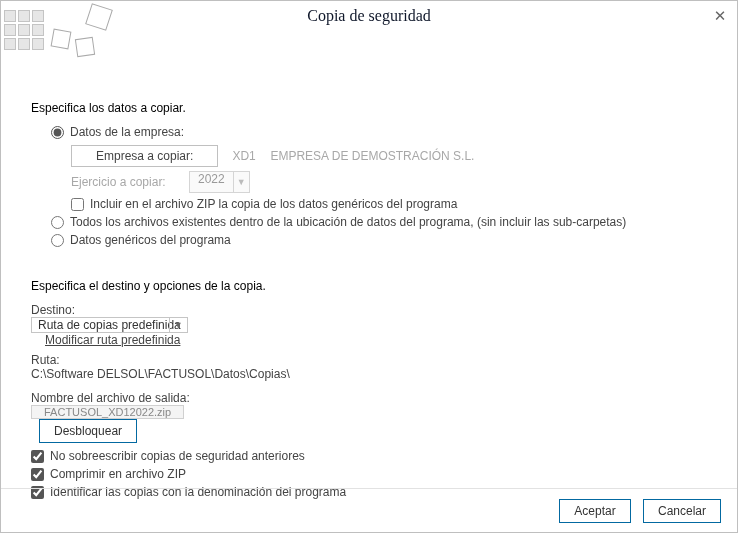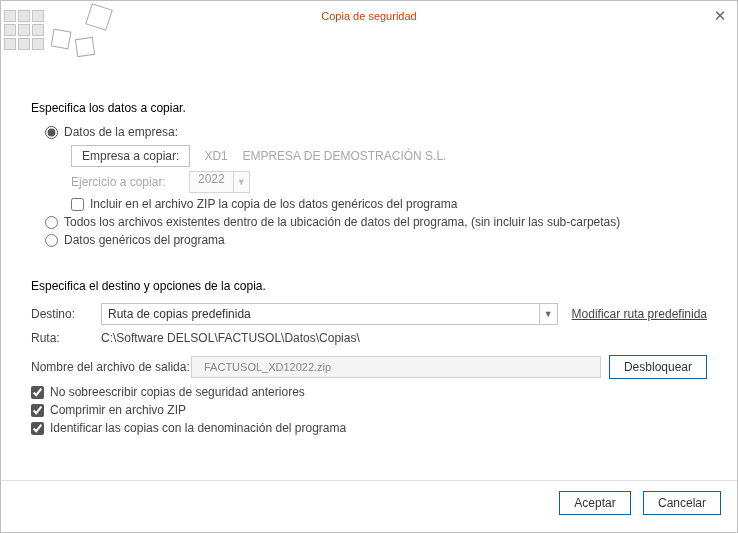--- a/index.html
+++ b/index.html
@@ -19,22 +19,23 @@
     position: relative;
   }
   .titlebar {
     height: 30px;
     display: flex;
     align-items: center;
     justify-content: center;
     position: relative;
   }
   .title {
-    font-size: 11px;
-    color: #c2410c;
+    font-size: 16px;
+    color: #0f172a;
+    font-family: Liberation Serif, serif;
   }
   .close-icon {
     position: absolute;
     right: 8px; top: 6px;
     width: 18px; height: 18px;
     font-size: 15px;
     color: #666;
     display: flex;
     align-items: center;
     justify-content: center;
@@ -59,32 +60,32 @@
   .deco .sq { position:absolute; border:1px solid #aaa; background:#fff; }
   .content {
     padding: 20px 30px 0 30px;
   }
   .section-title {
     margin: 32px 0 10px 0;
     color: #000000;
   }
   .section-title.first { margin-top: 50px; }
   .row { display: flex; align-items: center; margin: 4px 0; }
-  .indent1 { margin-left: 14px; }
+  .indent1 { margin-left: 20px; }
   .indent2 { margin-left: 40px; }
   input[type=radio], input[type=checkbox] {
     margin: 0 6px 0 0;
     accent-color: #555;
   }
   .label { color: #444; }
   .gray { color: #a8a8a8; }
   .btn-small {
     border: 1px solid #c0c0c0;
     background: #fff;
-    padding: 3px 10px;
+    padding: 3px 24px;
     font-size: 12px;
     margin-right: 14px;
     cursor: pointer;
     color: #444;
   }
   .dd-year {
     border: 1px solid #d5d5d5;
     background: #fafafa;
     height: 22px;
     display: inline-flex;
@@ -99,22 +100,23 @@
     width: 16px;
     display: flex;
     align-items: center;
     justify-content: center;
     height: 100%;
     font-size: 9px;
     color: #bbb;
   }
   .field-row {
     display: flex;
-    align-items: center;
+    align-items: flex-start;
     margin: 6px 0;
+    flex-direction: column;
   }
   .field-label {
     width: 70px;
     color: #444;
   }
   .dd {
     flex: 1;
     border: 1px solid #c5c5c5;
     background: #fff;
     height: 22px;
@@ -159,21 +161,21 @@
   .btn {
     border: 1px solid #0369a1;
     background: #fff;
     padding: 4px 14px;
     font-size: 12px;
     cursor: pointer;
     color: #333;
   }
   .footer {
     position: absolute;
-    bottom: 8px; left: 0; right: 0;
+    bottom: 0; left: 0; right: 0;
     height: 44px;
     border-top: 1px solid #e2e2e2;
     display: flex;
     align-items: center;
     justify-content: flex-end;
     gap: 12px;
     padding-right: 16px;
   }
   .footer .btn { min-width: 72px; }
   .wide-label { width: 160px; color: #444; }

